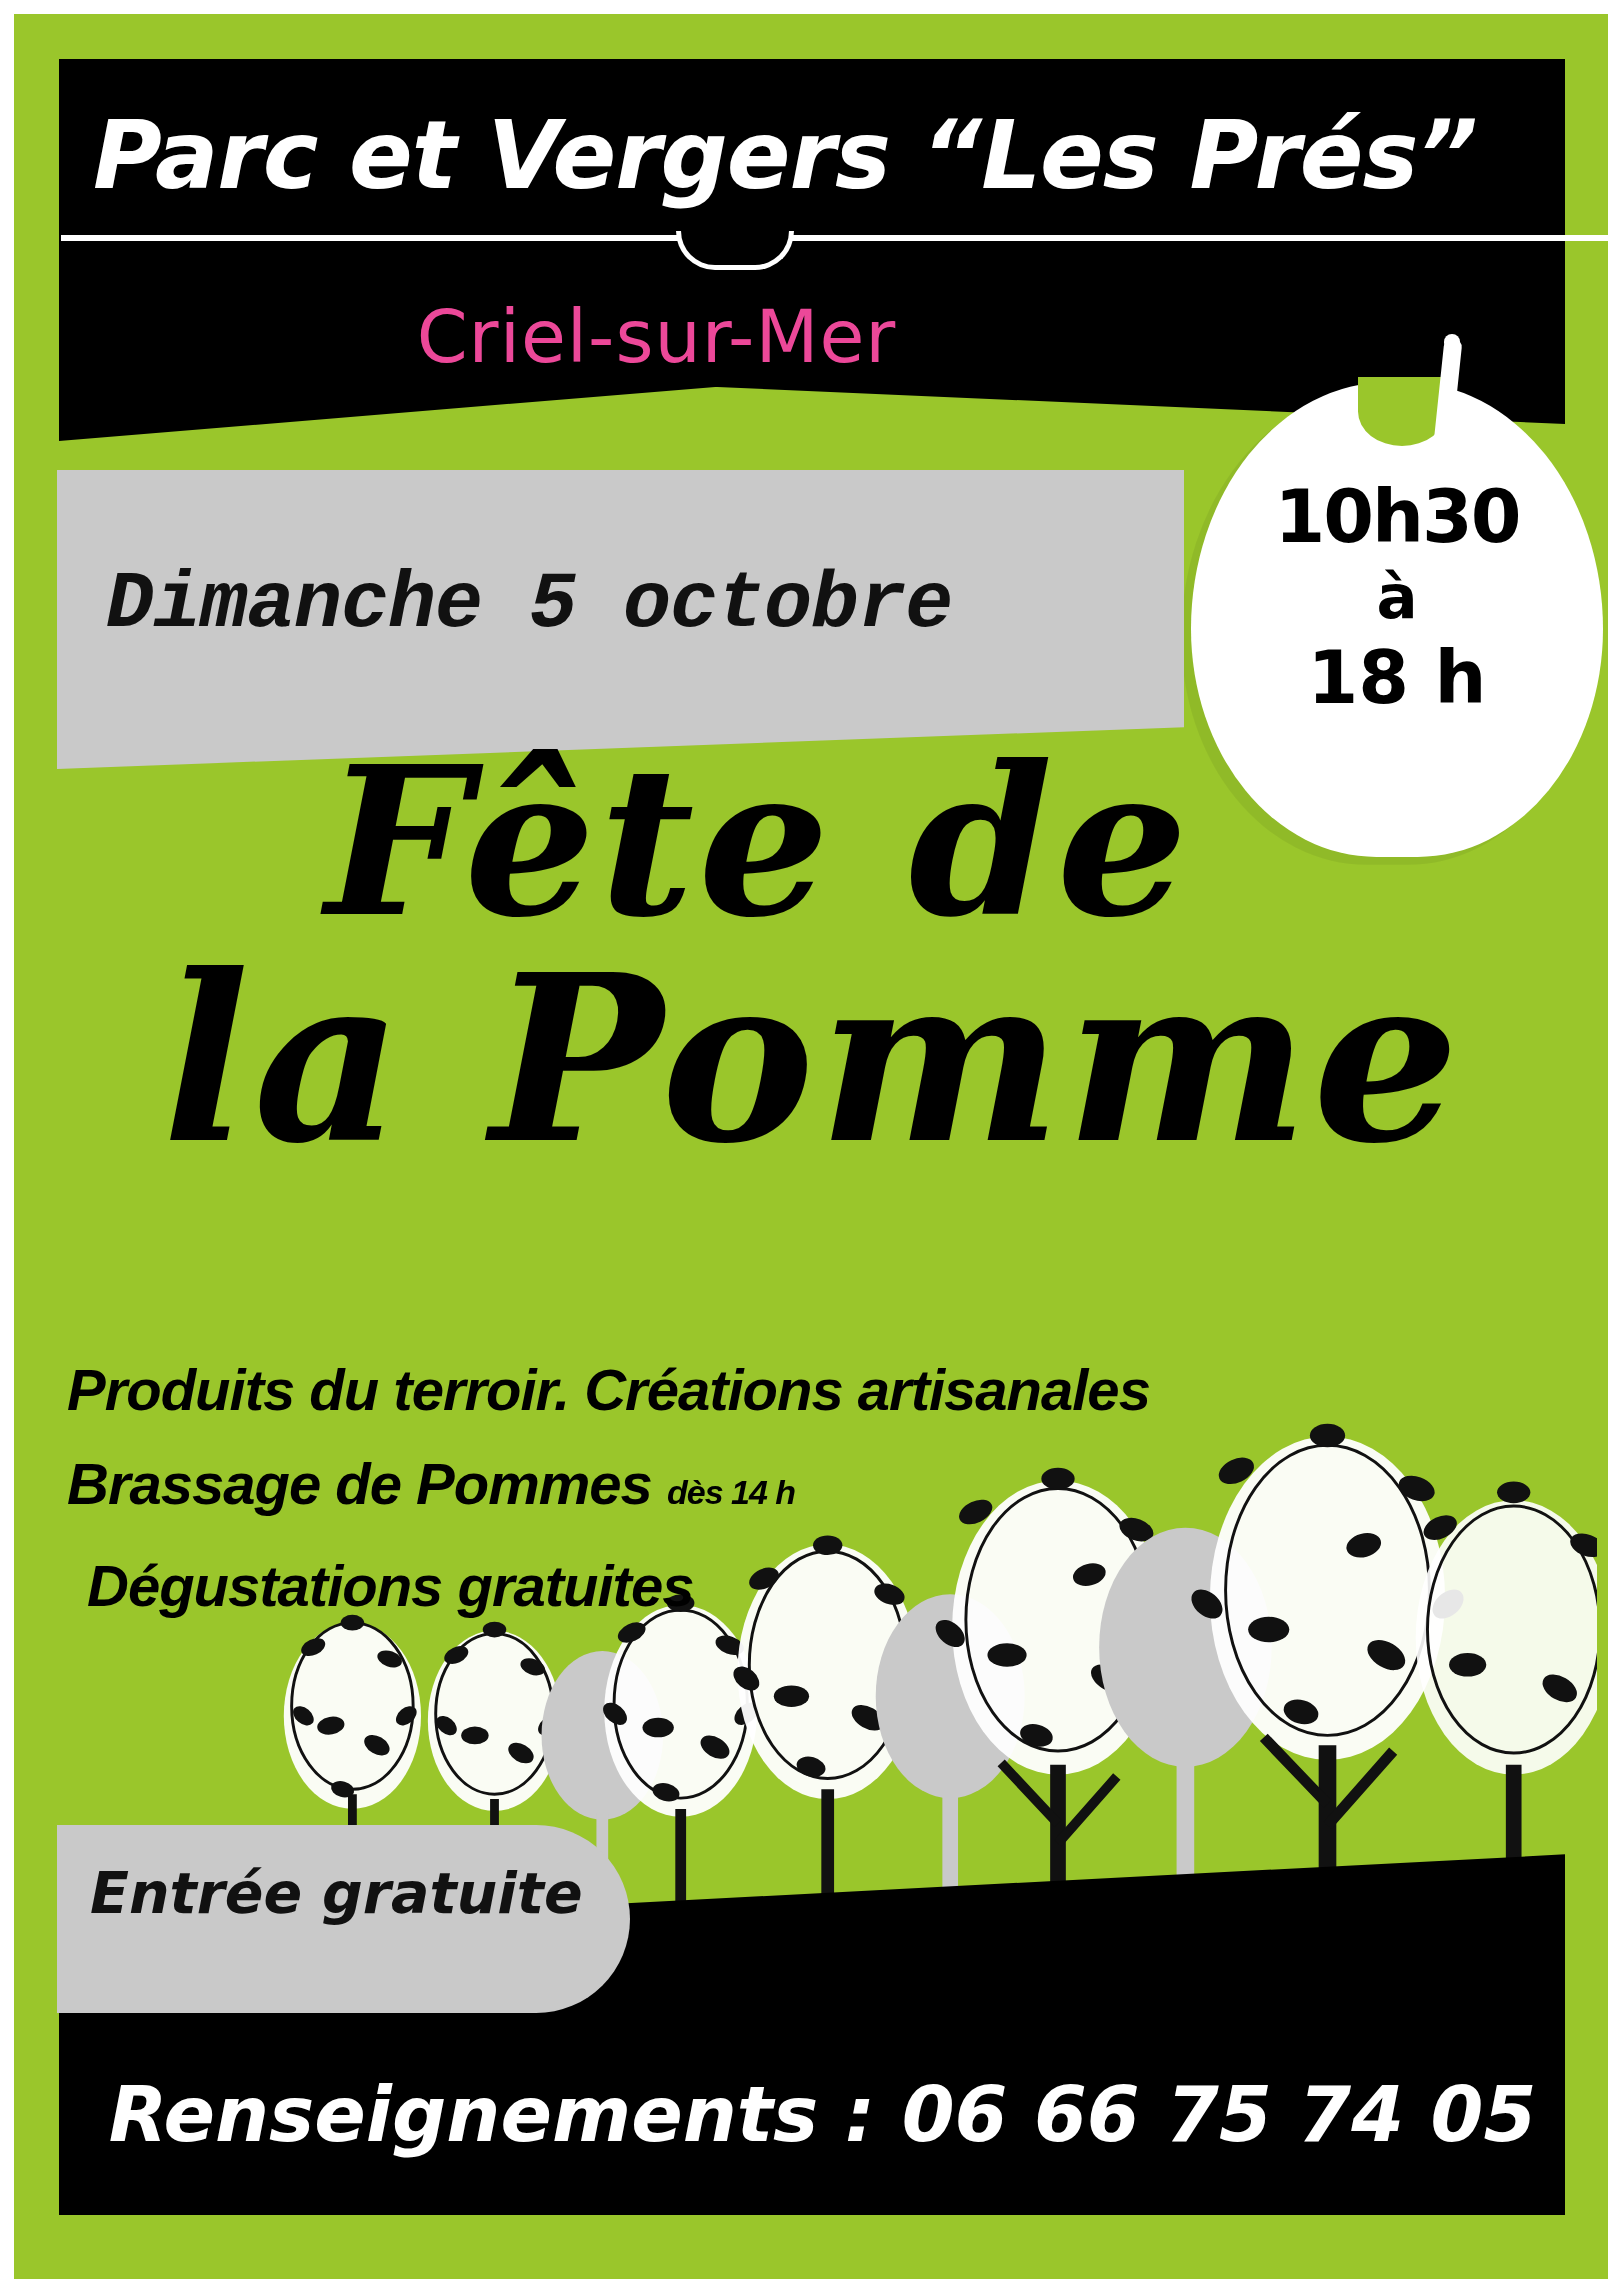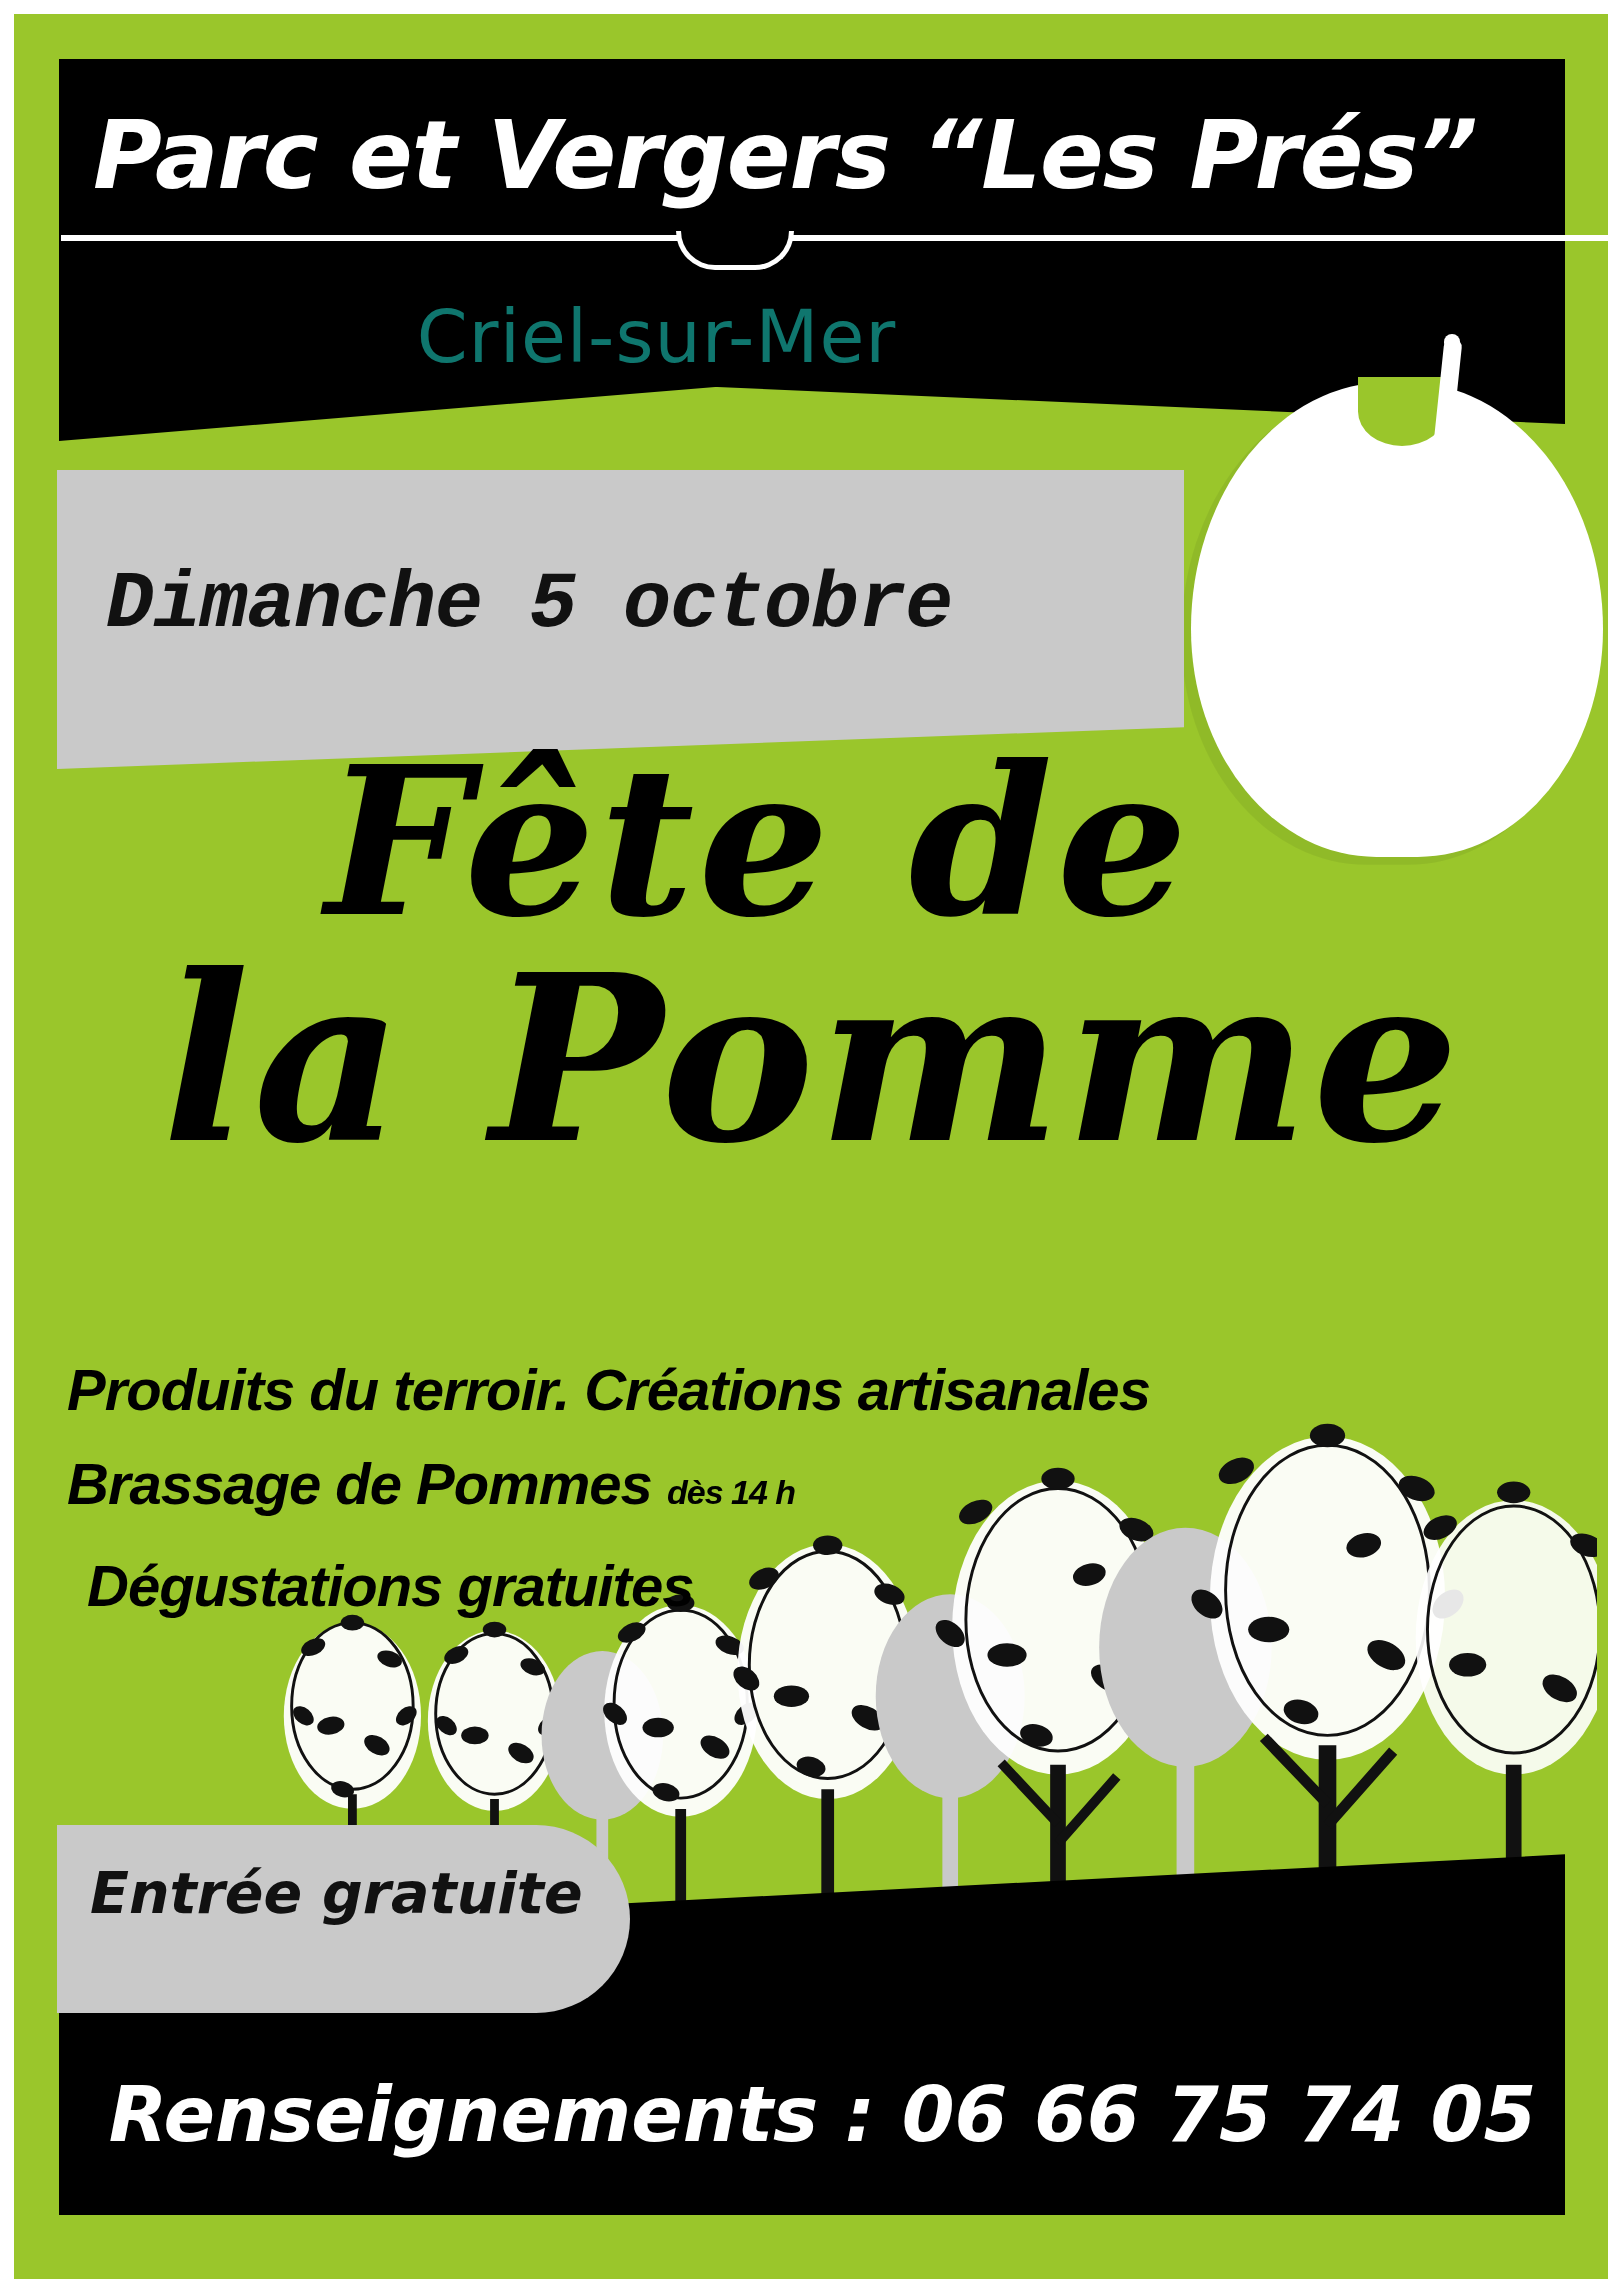--- a/index.html
+++ b/index.html
@@ -79,21 +79,21 @@
     border-radius: 0 0 59px 59px;
     box-sizing: border-box;
     background: #000000;
   }
   .subtitle-city {
     position: absolute;
     left: 0;
     top: 294px;
     width: 1313px;
     text-align: center;
-    color: #0f766e;
+    color: #ec4899;
     font-size: 73px;
     font-weight: 400;
     letter-spacing: 1px;
     font-family: "DejaVu Sans", sans-serif;
   }
 
   
   .apple-badge {
     position: absolute;
     left: 1191px;
@@ -286,20 +286,25 @@
   <div class="title-main">Parc et Vergers “Les Prés”</div>
   <div class="title-rule"></div>
   <div class="title-rule-notch"></div>
   <div class="subtitle-city">Criel-sur-Mer</div>
 
   <div class="apple-badge">
     <div class="apple-body"></div>
     <div class="apple-notch"></div>
     <div class="apple-stem"></div>
     <div class="apple-stem-dot"></div>
+    <div class="hours">
+      <div class="l1">10h30</div>
+      <div class="l2">à</div>
+      <div class="l3">18 h</div>
+    </div>
   </div>
 
   <div class="date-banner"></div>
   <div class="date-text">Dimanche 5 octobre</div>
 
   <div class="script-title">
     <div class="script-line1">Fête de</div>
     <div class="script-line2">la Pomme</div>
   </div>
 

